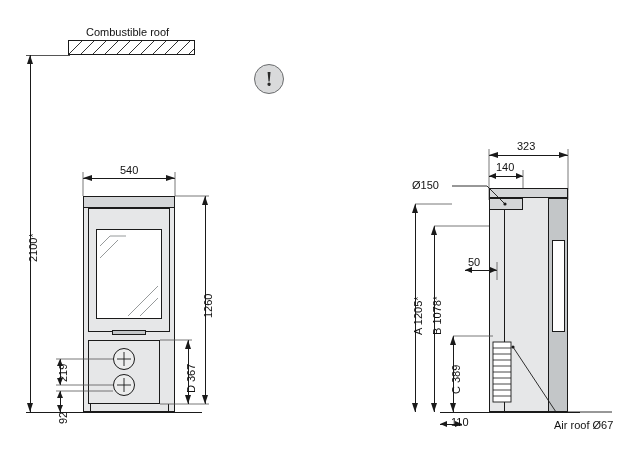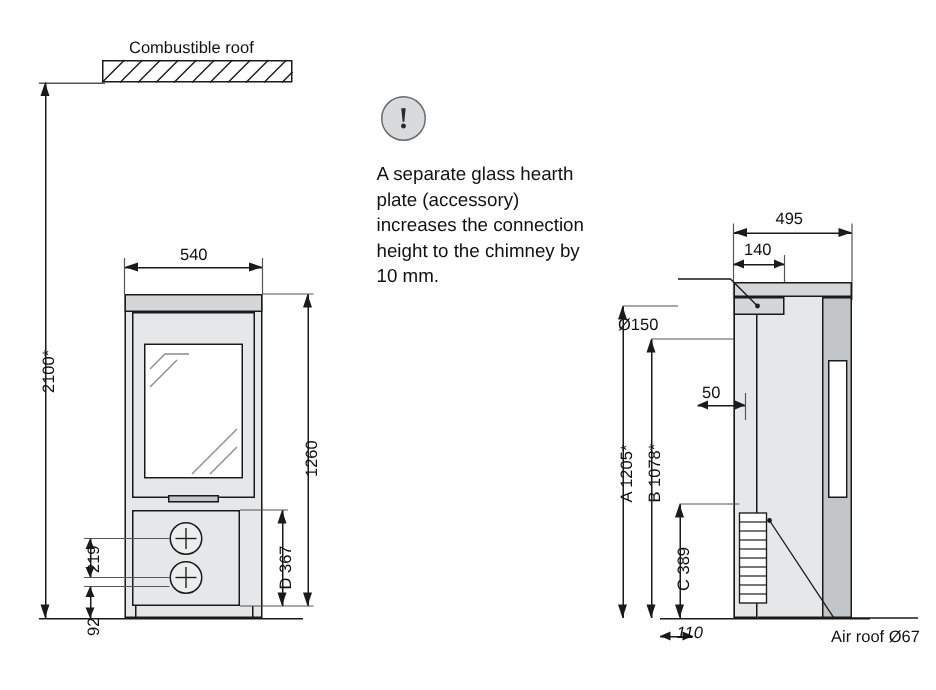--- a/index.html
+++ b/index.html
@@ -138,30 +138,29 @@
   <svg width="624" height="460">
     <polygon points="60,391 57,398 63,398" fill="#1a1a1a"></polygon>
     <polygon points="60,412 57,405 63,405" fill="#1a1a1a"></polygon>
     <line x1="56" y1="391" x2="113" y2="391" stroke="#555" stroke-width="0.8"></line>
   </svg>
   <div class="txt vert" style="left:57px;top:424px;">92</div>
 
   <div class="warn-circle" style="left:254px;top:64px;">
     <span>!</span>
   </div>
-  <div class="note" style="left:251px;top:108px;width:145px;white-space:normal;">A separate glass hearth plate (accessory) increases the connection height to the chimney by 10 mm.</div>
 
   <div class="ln h dim" style="left:489px;top:155px;width:79px;"></div>
   <svg width="624" height="460">
     <polygon points="489,155 498,152 498,158" fill="#1a1a1a"></polygon>
     <polygon points="568,155 559,152 559,158" fill="#1a1a1a"></polygon>
     <line x1="489" y1="149" x2="489" y2="200" stroke="#555" stroke-width="0.8"></line>
     <line x1="568" y1="149" x2="568" y2="200" stroke="#555" stroke-width="0.8"></line>
   </svg>
-  <div class="txt" style="left:517px;top:140px;">495</div>
+  <div class="txt" style="left:517px;top:140px;">323</div>
 
   <div class="ln h dim" style="left:489px;top:176px;width:34px;"></div>
   <svg width="624" height="460">
     <polygon points="489,176 496,173 496,179" fill="#1a1a1a"></polygon>
     <polygon points="523,176 516,173 516,179" fill="#1a1a1a"></polygon>
     <line x1="523" y1="170" x2="523" y2="200" stroke="#555" stroke-width="0.8"></line>
   </svg>
   <div class="txt" style="left:496px;top:161px;">140</div>
 
   <div class="box fill-l" style="left:489px;top:188px;width:79px;height:224px;"></div>
@@ -189,21 +188,21 @@
       <line x1="493" y1="396" x2="511" y2="396"></line>
     </g>
   </svg>
 
   <div class="ln h dim" style="left:440px;top:412px;width:140px;"></div>
 
   <svg width="624" height="460">
     <polyline points="452,186 487,186 505,204" fill="none" stroke="#1a1a1a" stroke-width="0.9"></polyline>
     <circle cx="505" cy="204" r="1.6" fill="#1a1a1a"></circle>
   </svg>
-  <div class="txt" style="left:412px;top:179px;margin-top:32px;">Ø150</div>
+  <div class="txt" style="left:412px;top:179px;">Ø150</div>
 
   <div class="ln h dim" style="left:465px;top:270px;width:32px;"></div>
   <svg width="624" height="460">
     <polygon points="465,270 472,267 472,273" fill="#1a1a1a"></polygon>
     <polygon points="497,270 490,267 490,273" fill="#1a1a1a"></polygon>
     <line x1="497" y1="262" x2="497" y2="280" stroke="#555" stroke-width="0.8"></line>
   </svg>
   <div class="txt" style="left:468px;top:256px;">50</div>
 
   <div class="ln v dim" style="left:415px;top:204px;height:208px;"></div>
@@ -228,21 +227,21 @@
     <polygon points="453,412 450,403 456,403" fill="#1a1a1a"></polygon>
     <line x1="453" y1="336" x2="493" y2="336" stroke="#555" stroke-width="0.8"></line>
   </svg>
   <div class="txt vert" style="left:450px;top:394px;">C 389</div>
 
   <div class="ln h dim" style="left:440px;top:424px;width:22px;"></div>
   <svg width="624" height="460">
     <polygon points="440,424 447,421 447,427" fill="#1a1a1a"></polygon>
     <polygon points="462,424 455,421 455,427" fill="#1a1a1a"></polygon>
   </svg>
-  <div class="txt" style="left:451px;top:416px;font-style:italic;">110</div>
+  <div class="txt" style="left:451px;top:416px;">110</div>
 
   <svg width="624" height="460">
     <polyline points="513,347 556,412 612,412" fill="none" stroke="#1a1a1a" stroke-width="0.9"></polyline>
     <circle cx="513" cy="347" r="1.6" fill="#1a1a1a"></circle>
   </svg>
   <div class="txt" style="left:554px;top:419px;">Air roof Ø67</div>
 
 </div>
 
 </body></html>

